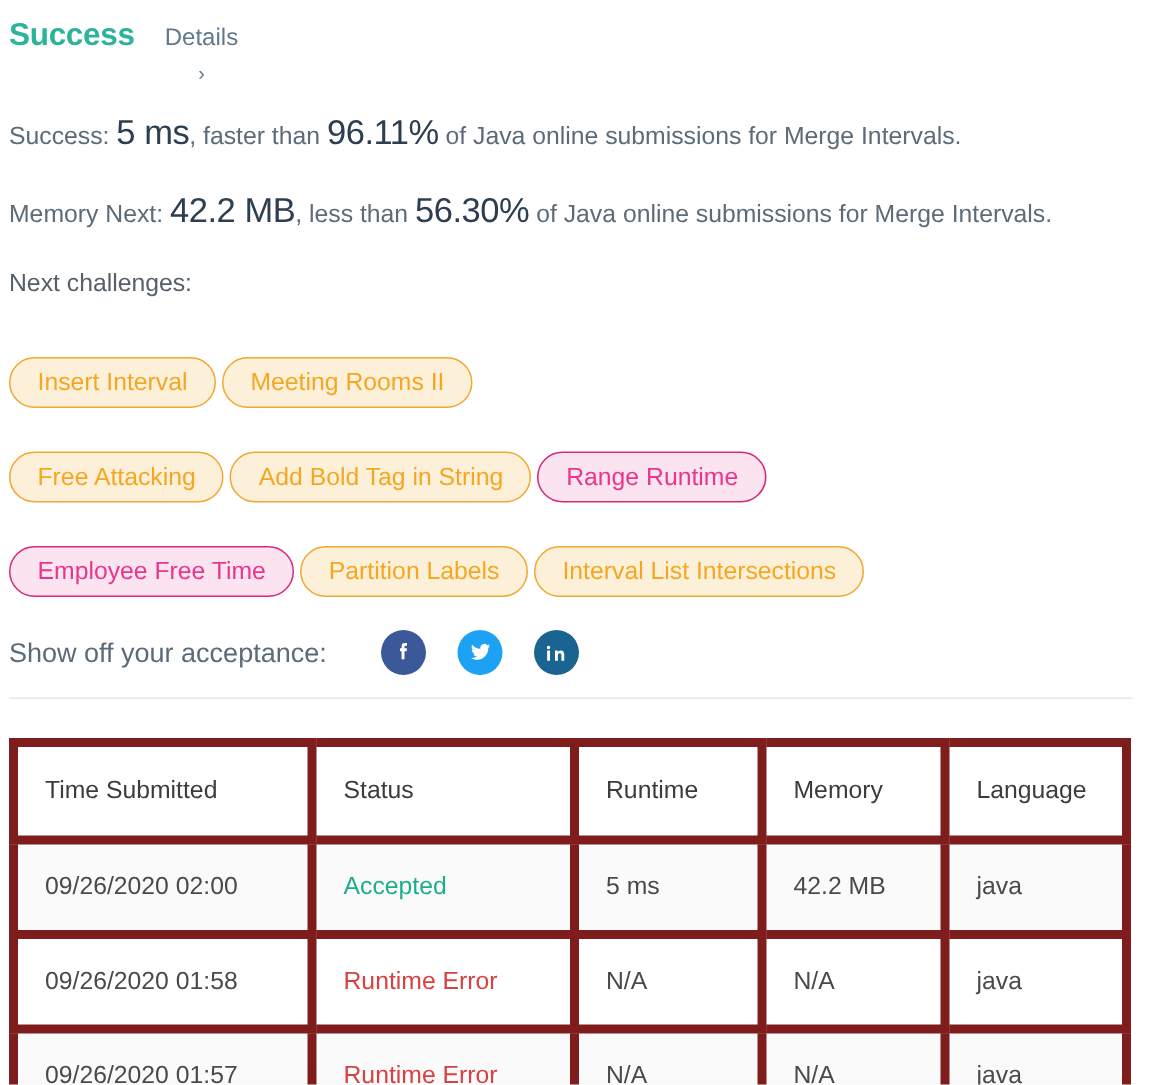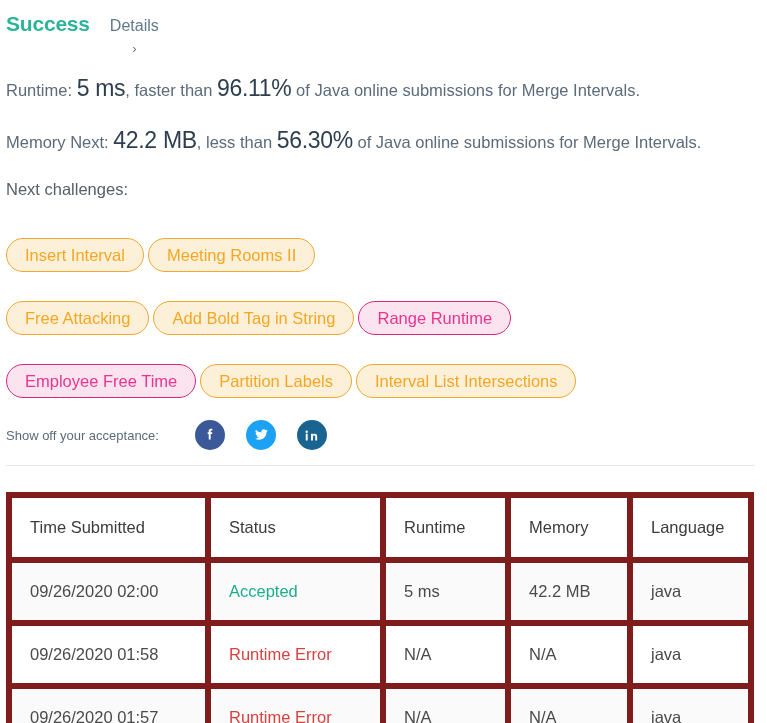--- a/index.html
+++ b/index.html
@@ -42,21 +42,21 @@
     height:34px; padding:0 18px; border-radius:18px;
     font-size:16.5px; white-space:nowrap; cursor:pointer;
     border:1.5px solid transparent;
   }
   .pill.easy   { background:#e6f4e6; border-color:#78c078; color:#57a857; }
   .pill.medium { background:#fdf0d8; border-color:#f0a832; color:#f5a623; }
   .pill.hard   { background:#fbe3ef; border-color:#d6297f; color:#e8368f; }
 
   
   .share-row { display:flex; align-items:center; padding: 14px 6px 0 6px; }
-  .share-label { color:#5c6b7a; font-size:13px; }
+  .share-label { color:#5c6b7a; font-size:18px; }
   .share-icons { display:flex; gap:21px; margin-left:36px; }
   .social {
     width:30px; height:30px; border-radius:50%;
     display:flex; align-items:center; justify-content:center; cursor:pointer;
   }
   .social svg { display:block; }
   .fb { background:#3b5998; }
   .tw { background:#1da1f2; }
   .li { background:#1a6491; }
 
@@ -93,21 +93,21 @@
   <div class="header">
     <span class="success-title">Success</span>
     <span class="details-link">
       <span>Details</span>
       <span class="details-chevron">›</span>
     </span>
   </div>
 
   <div class="stats">
     <div class="stat-line">
-      <span>Runtime:</span>
+      <span>Success:</span>
       <span class="big">5 ms</span><span>, faster than</span>
       <span class="big">96.11%</span>
       <span>of Java online submissions for Merge Intervals.</span>
     </div>
     <div class="stat-line">
       <span>Memory Next:</span>
       <span class="big">42.2 MB</span><span>, less than</span>
       <span class="big">56.30%</span>
       <span>of Java online submissions for Merge Intervals.</span>
     </div>

